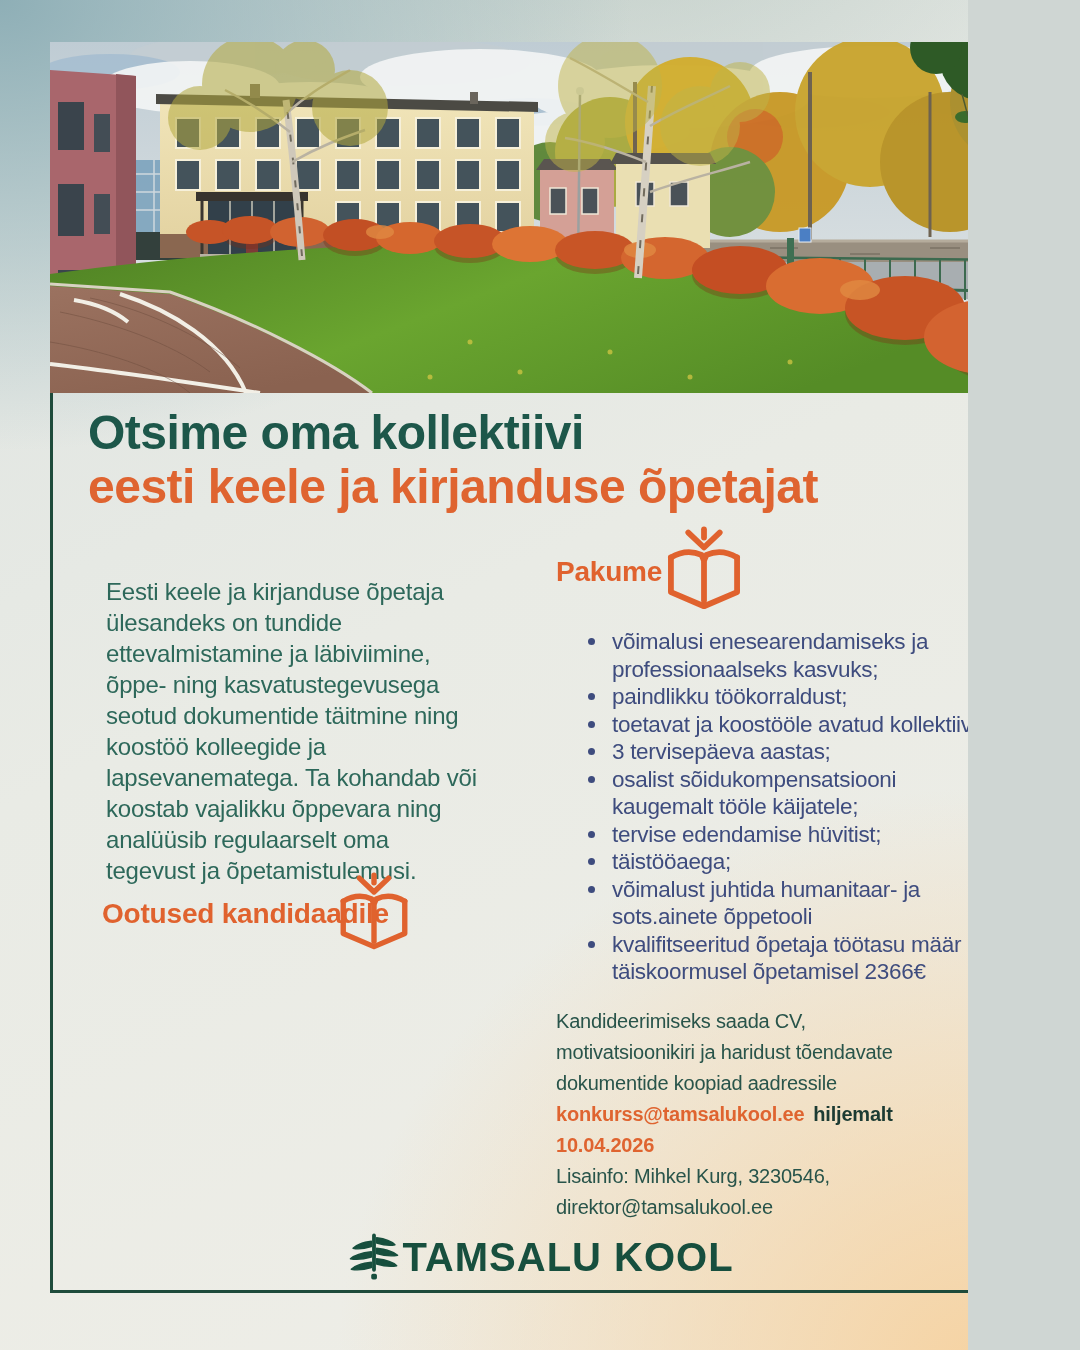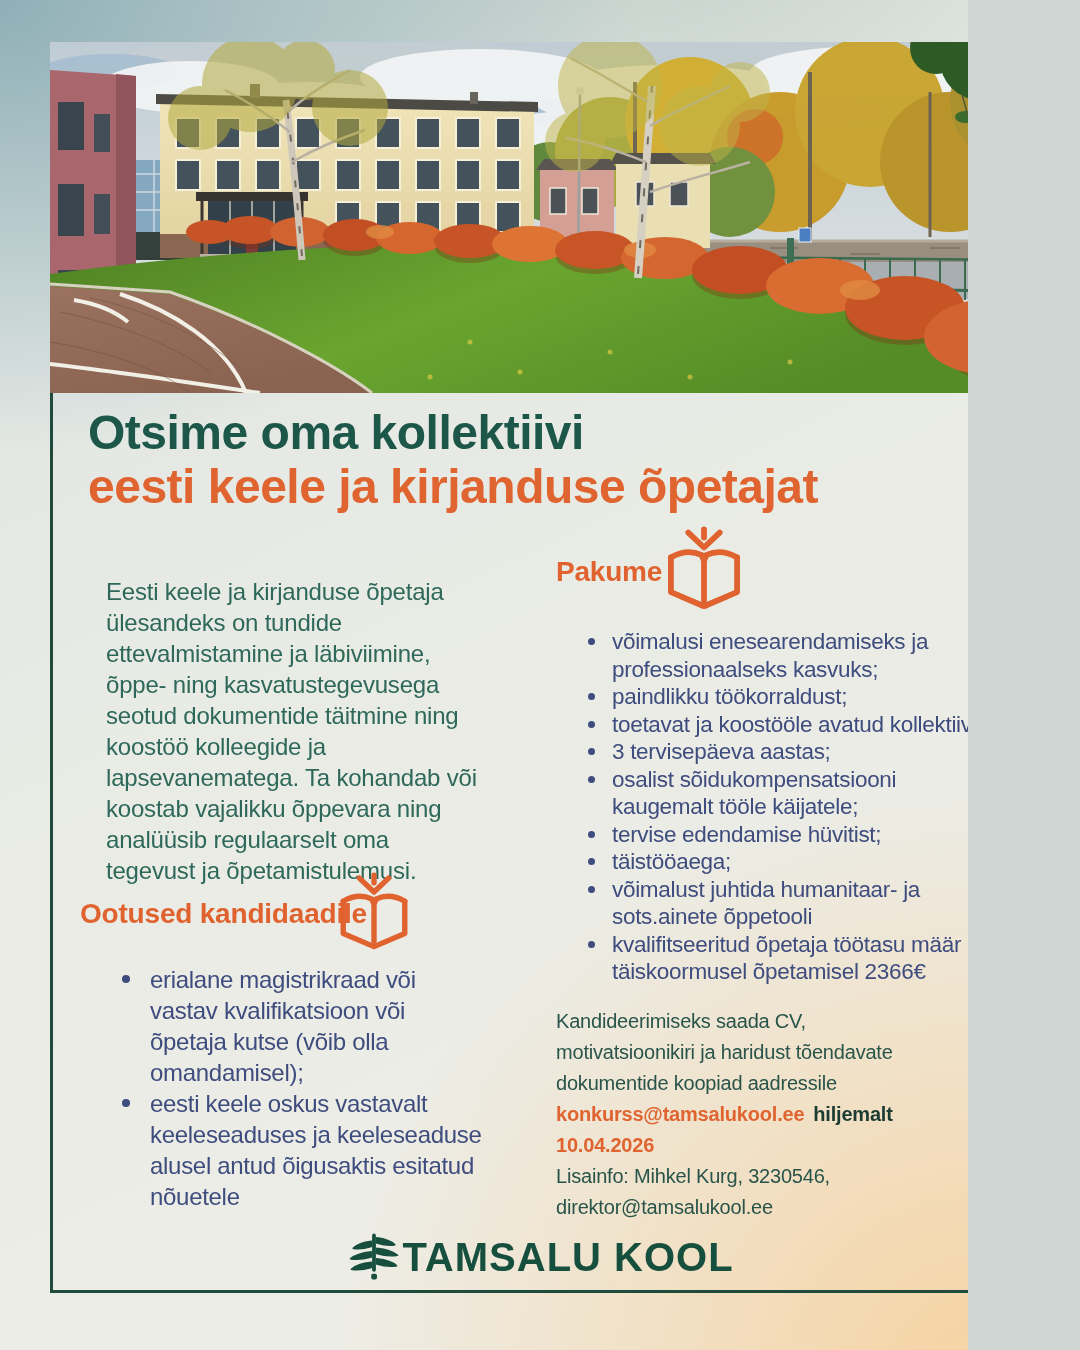--- a/index.html
+++ b/index.html
@@ -21,21 +21,21 @@
 
   .headline{position:absolute;left:88px;top:406px;margin:0;font-weight:600;
     font-size:48px;line-height:54px;letter-spacing:-0.5px;}
   .hl-green{display:block;color:#1d574a;}
   .hl-orange{display:block;color:#df6430;}
 
   .intro{position:absolute;left:90px;top:560px;width:432px;margin:16px;
     font-size:24px;line-height:31px;color:#2d685a;letter-spacing:-0.2px;white-space:pre-line;}
 
   .sec-head{position:absolute;font-size:28px;font-weight:bold;color:#e0622e;letter-spacing:-0.2px;}
-  .head-left{left:80px;top:898px;}
+  .head-left{left:102px;top:898px;}
   .head-right{left:556px;top:556px;}
   .book-icon{position:absolute;}
   .book-left{left:334px;top:872px;width:80px;height:80px;}
   .book-right{left:658px;top:526px;width:92px;height:86px;}
 
   ul.bullets{position:absolute;list-style:none;margin:16px;padding:0;color:#3e4c7e;}
   ul.bullets li{position:relative;white-space:pre-line;}
   ul.bullets li::before{content:"";position:absolute;left:6px;border-radius:50%;background:#3e4c7e;}
   .left-bullets{left:100px;top:948px;width:420px;font-size:24px;line-height:31px;letter-spacing:-0.3px;}
   .left-bullets li{padding-left:34px;}
@@ -359,30 +359,20 @@
   <div class="sec-head head-left">Ootused kandidaadile</div>
   <svg class="book-icon book-left" viewBox="0 0 100 104">
     <g stroke="#e0622e" stroke-width="7" fill="none" stroke-linecap="round" stroke-linejoin="round">
       <line x1="50" y1="4" x2="50" y2="14"></line>
       <path d="M31 8 L50 26 L69 8"></path>
       <path d="M10 38 L10 80 L50 97 L90 80 L90 38"></path>
       <path d="M10 38 Q29 27 47 35 L50 42 L53 35 Q71 27 90 38"></path>
       <line x1="50" y1="44" x2="50" y2="90"></line>
     </g>
   </svg>
-  <ul class="bullets left-bullets">
-    <li><span>erialane magistrikraad või
-vastav kvalifikatsioon või
-õpetaja kutse (võib olla
-omandamisel);</span></li>
-    <li><span>eesti keele oskus vastavalt
-keeleseaduses ja keeleseaduse
-alusel antud õigusaktis esitatud
-nõuetele</span></li>
-  </ul>
 
   <div class="sec-head head-right">Pakume</div>
   <svg class="book-icon book-right" viewBox="0 0 100 104">
     <g stroke="#e0622e" stroke-width="7" fill="none" stroke-linecap="round" stroke-linejoin="round">
       <line x1="50" y1="4" x2="50" y2="14"></line>
       <path d="M31 8 L50 26 L69 8"></path>
       <path d="M10 38 L10 80 L50 97 L90 80 L90 38"></path>
       <path d="M10 38 Q29 27 47 35 L50 42 L53 35 Q71 27 90 38"></path>
       <line x1="50" y1="44" x2="50" y2="90"></line>
     </g>

